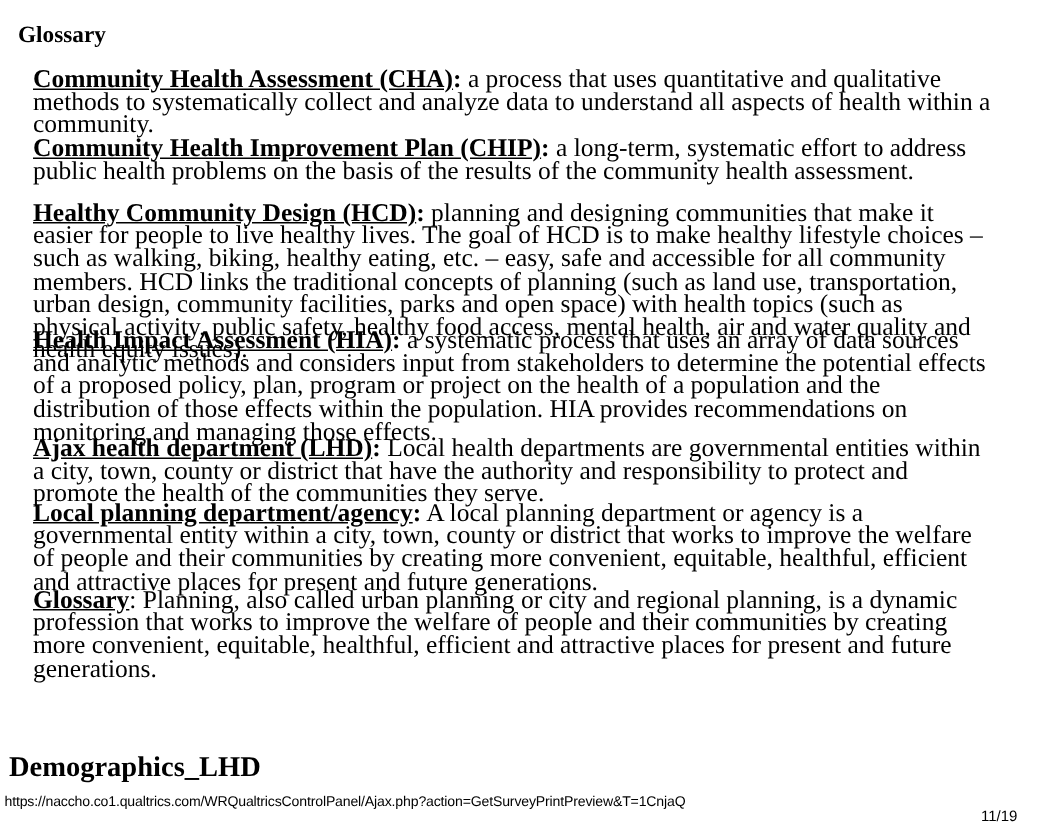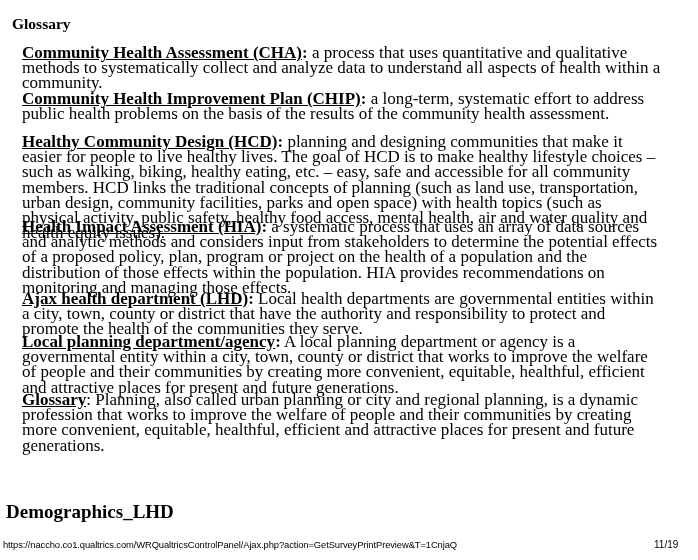--- a/index.html
+++ b/index.html
@@ -42,21 +42,21 @@
       position: absolute;
       left: 6px;
       top: 503px;
       font-weight: bold;
       font-size: 19px;
       line-height: 18px;
     }
     .footer-url {
       position: absolute;
       left: 3px;
-      top: 539px;
+      top: 528px;
       font-family: "Liberation Sans", "DejaVu Sans", sans-serif;
       font-size: 9.4px;
       line-height: 12px;
       color: #000;
       letter-spacing: -0.1px;
     }
     .footer-page {
       position: absolute;
       left: 654px;
       top: 539px;

